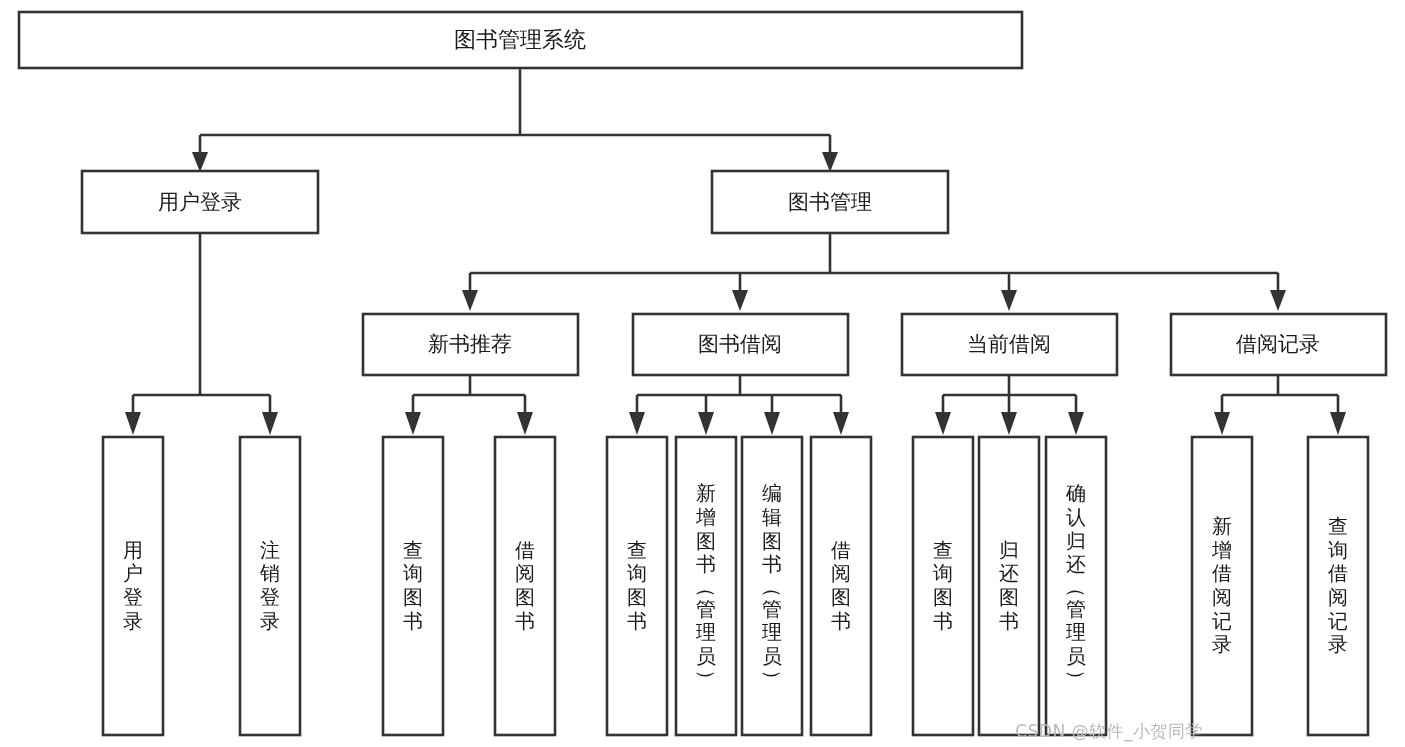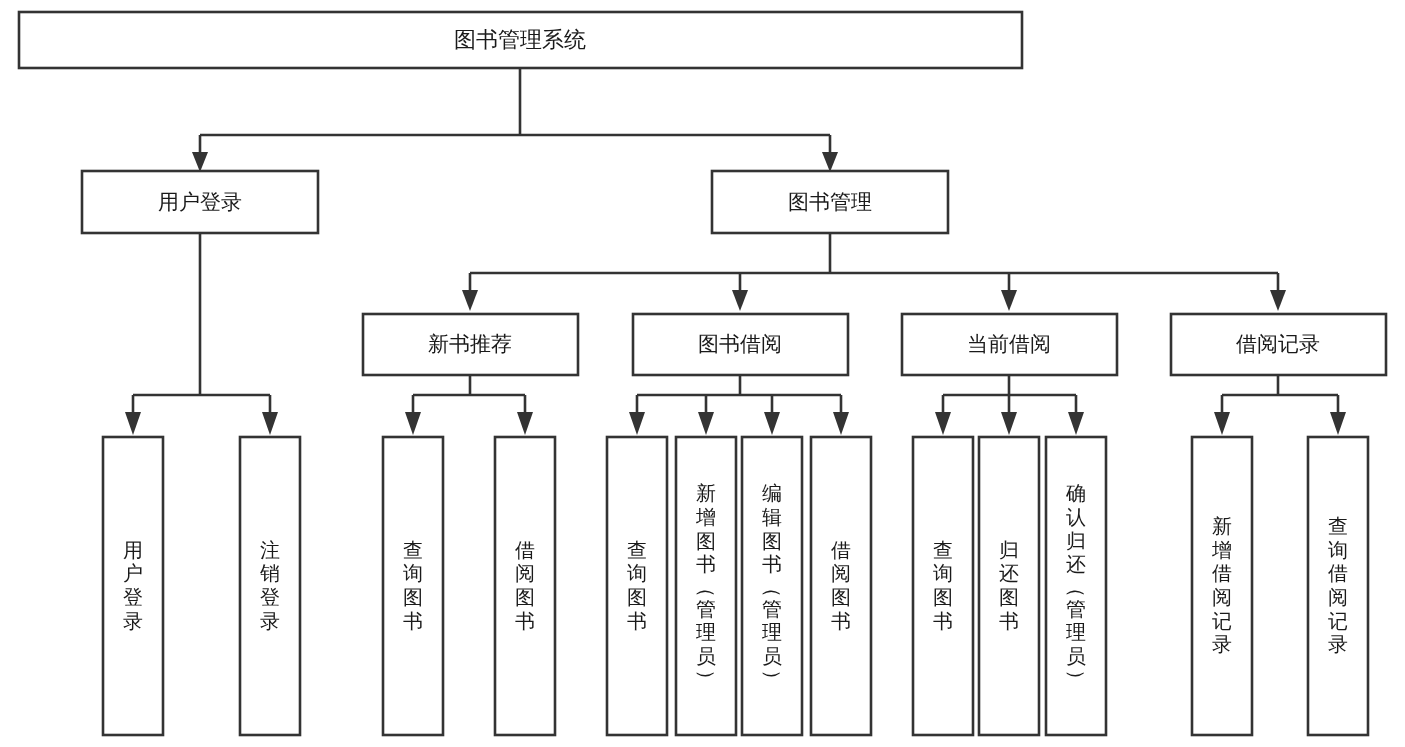--- a/index.html
+++ b/index.html
@@ -227,14 +227,15 @@
   <div class="vlabel" style="left:742px; top:437px; width:60px; height:298px;"><div><span>编</span><span>辑</span><span>图</span><span>书</span><span style="display: block; transform: rotate(90deg); transform-origin: center center; height: 1.05em; line-height: 1.05em;">（</span><span>管</span><span>理</span><span>员</span><span style="display: block; transform: rotate(90deg); transform-origin: center center; height: 1.05em; line-height: 1.05em;">）</span></div></div>
   <div class="vlabel" style="left:811px; top:437px; width:60px; height:298px;"><div><span>借</span><span>阅</span><span>图</span><span>书</span></div></div>
 
   <div class="vlabel" style="left:913px;  top:437px; width:60px; height:298px;"><div><span>查</span><span>询</span><span>图</span><span>书</span></div></div>
   <div class="vlabel" style="left:979px;  top:437px; width:60px; height:298px;"><div><span>归</span><span>还</span><span>图</span><span>书</span></div></div>
   <div class="vlabel" style="left:1046px; top:437px; width:60px; height:298px;"><div><span>确</span><span>认</span><span>归</span><span>还</span><span style="display: block; transform: rotate(90deg); transform-origin: center center; height: 1.05em; line-height: 1.05em;">（</span><span>管</span><span>理</span><span>员</span><span style="display: block; transform: rotate(90deg); transform-origin: center center; height: 1.05em; line-height: 1.05em;">）</span></div></div>
 
   <div class="vlabel" style="left:1192px; top:437px; width:60px; height:298px;"><div><span>新</span><span>增</span><span>借</span><span>阅</span><span>记</span><span>录</span></div></div>
   <div class="vlabel" style="left:1308px; top:437px; width:60px; height:298px;"><div><span>查</span><span>询</span><span>借</span><span>阅</span><span>记</span><span>录</span></div></div>
 
+  <div class="watermark">CSDN @软件_小贺同学</div>
 
 </div>
 
 </body></html>

